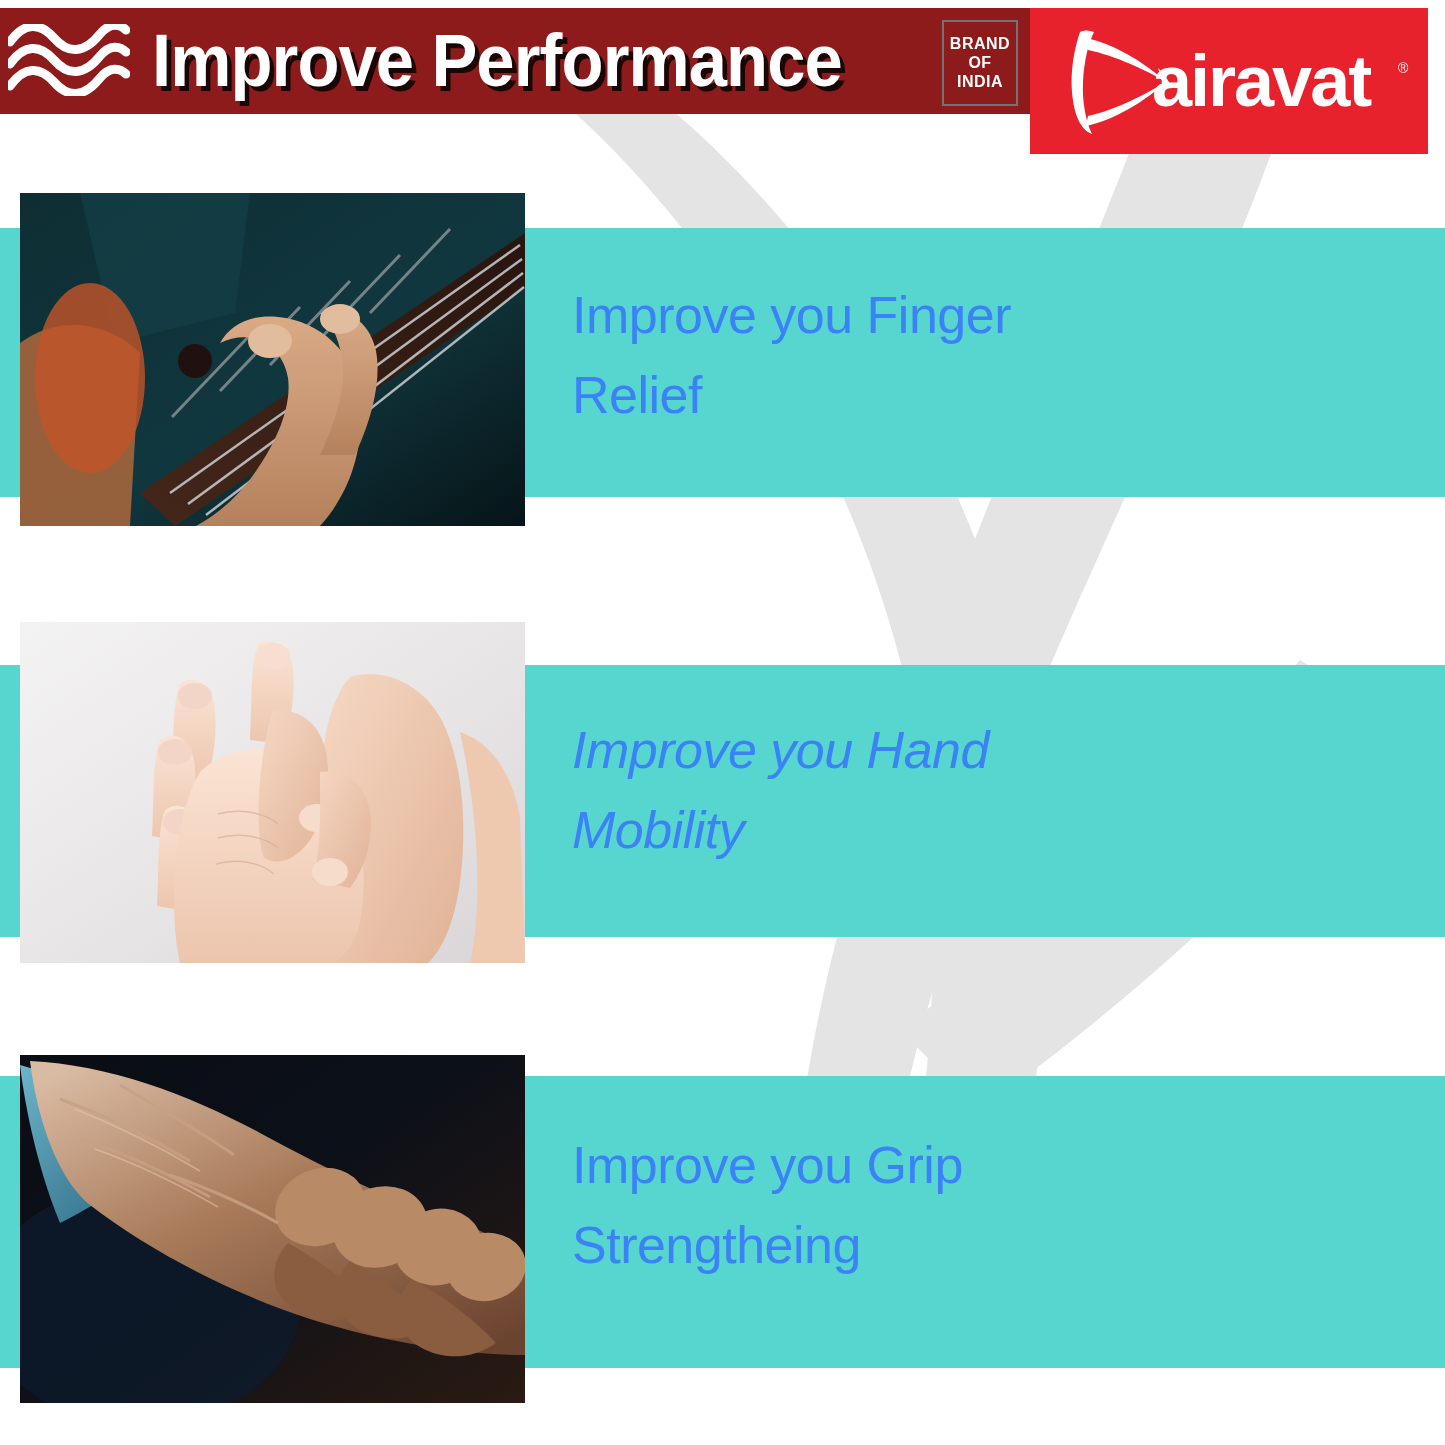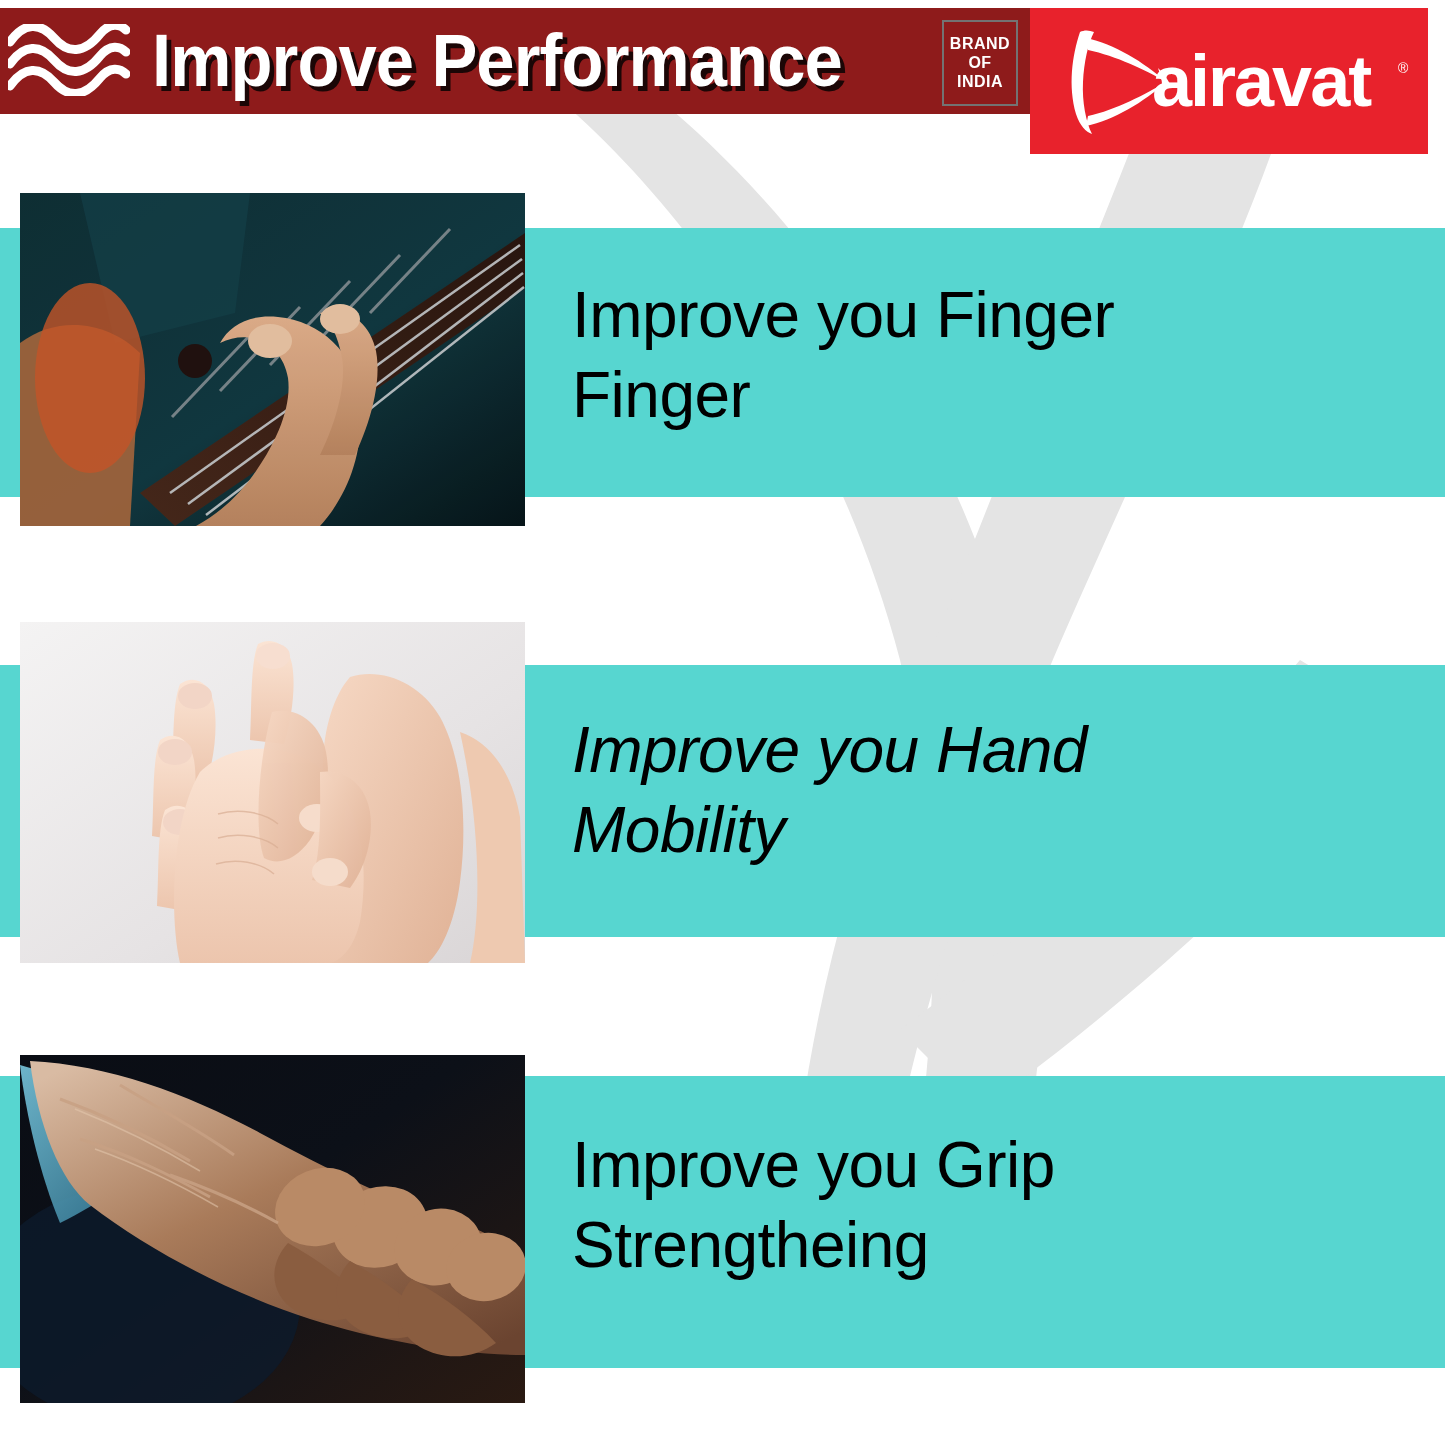--- a/index.html
+++ b/index.html
@@ -62,21 +62,21 @@
     position:absolute;left:0;width:1445px;
     background:#57D6D0;
   }
   .thumb{
     position:absolute;left:20px;width:505px;
     background:#dddddd;overflow:hidden;
     z-index:3;
   }
   .caption{
     position:absolute;left:572px;
-    color:#000000;font-size:64px;line-height:80px;font-weight:normal;
+    color:#3b82f6;font-size:52px;line-height:80px;font-weight:normal;
     letter-spacing:-0.5px;max-width:720px;
     z-index:4;
   }
 
   
   #row1 .band {top:228px;height:269px;}
   #row1 .thumb{top:193px;height:333px;}
   #row1 .caption{top:275px;}
 
   #row2 .band {top:665px;height:272px;}
@@ -188,21 +188,21 @@
                  L300 262 C318 225 326 190 322 165 C318 142 310 128 300 120 Z"></path>
         <ellipse cx="250" cy="148" rx="22" ry="17" fill="#f0c9a8"></ellipse>
         <ellipse cx="320" cy="126" rx="20" ry="15" fill="#f0c9a8"></ellipse>
       </g>
       <path d="M0 0 L505 0 L505 333 L0 333 Z" fill="#000" opacity="0.06"></path>
     </svg>
   </div>
 
   <div class="caption">
     <div>Improve you Finger</div>
-    <div>Finger</div>
+    <div>Relief</div>
   </div>
 </div>
 
 <div class="row" id="row2">
   <div class="band"></div>
 
   <div class="thumb">
     <svg class="photo" viewBox="0 0 505 341" preserveAspectRatio="none" aria-hidden="true">
       <defs>
         <linearGradient id="g2bg" x1="0" y1="0" x2="1" y2="1">

